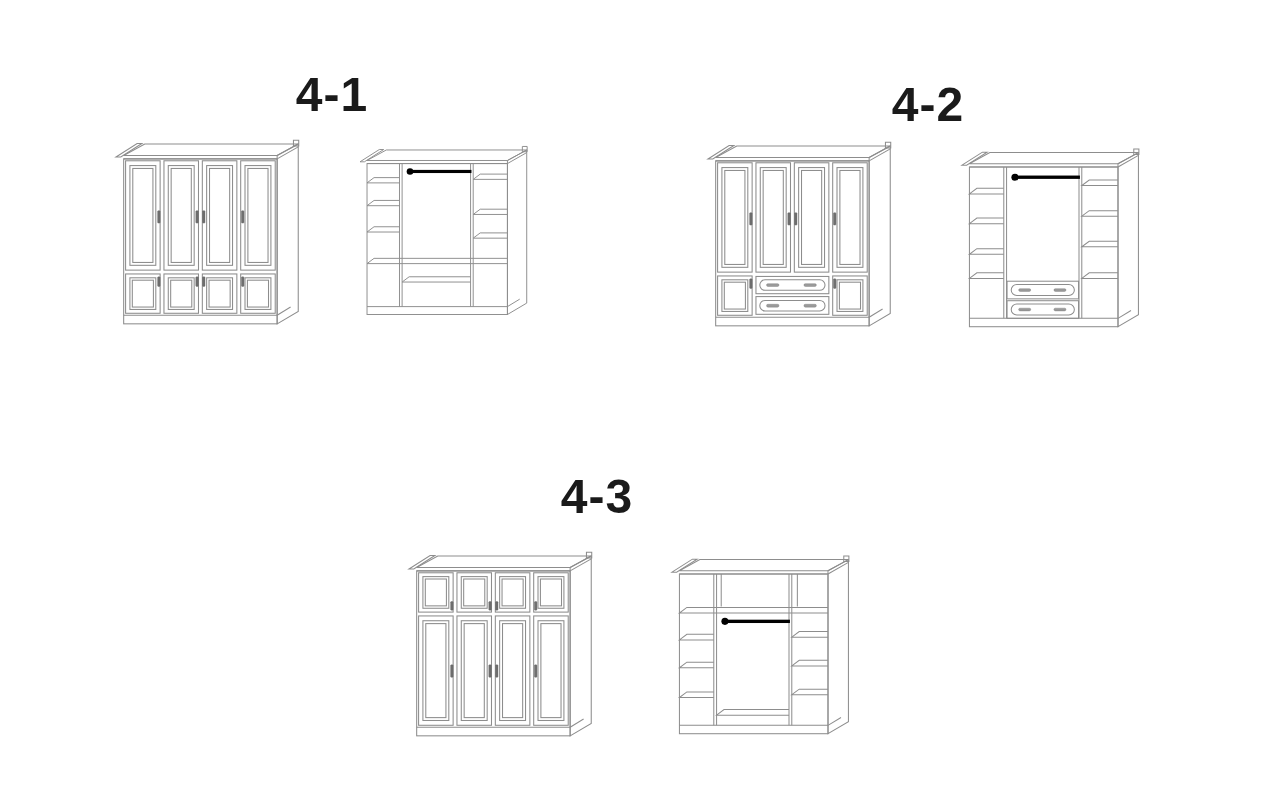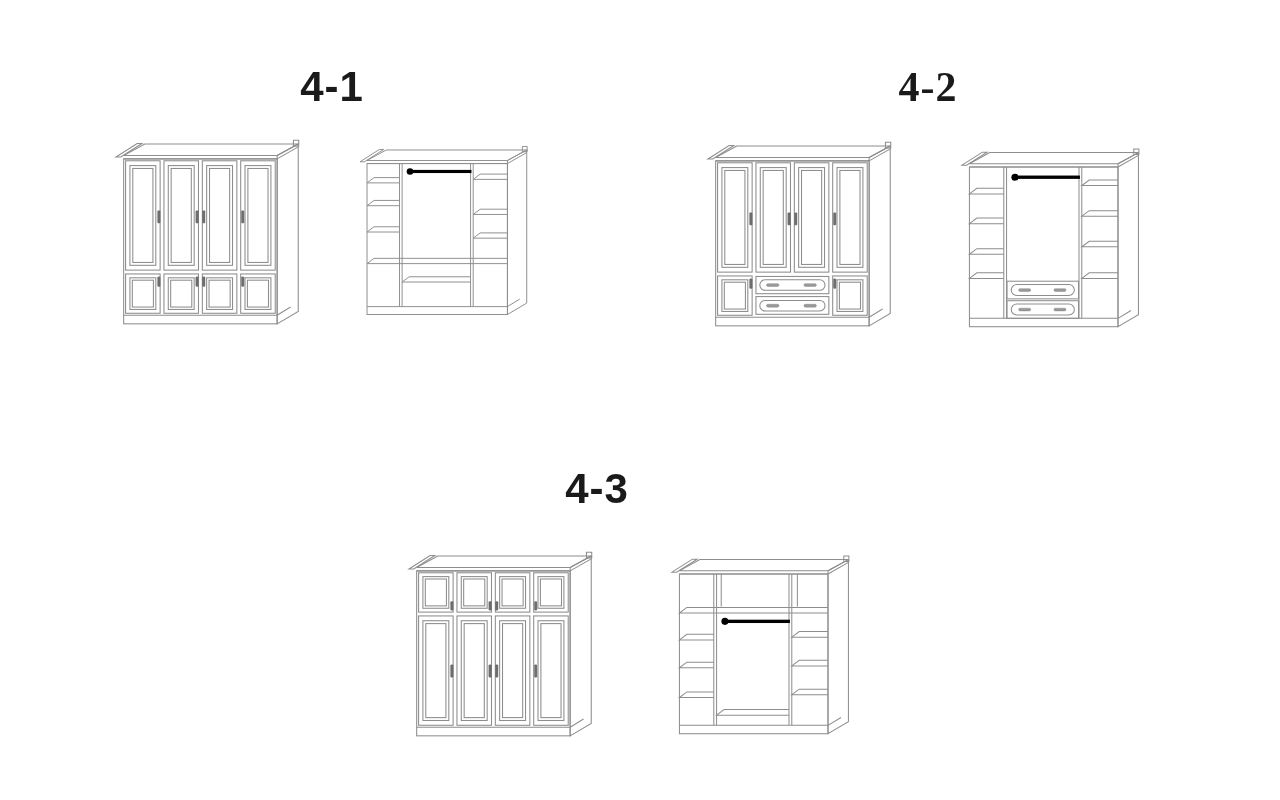--- a/index.html
+++ b/index.html
@@ -2,25 +2,25 @@
 <html><head>
 <meta charset="utf-8">
 <style>
   html, body { margin:0; padding:0; }
   body {
     width:1280px; height:800px; position:relative; overflow:hidden;
     background:#ffffff; font-family:"Liberation Sans", sans-serif;
   }
   .glabel {
     position:absolute; width:150px; text-align:center;
-    font-size:42px; font-weight:700; color:#1a1a1a; line-height:1;
+    font-size:48px; font-weight:700; color:#1a1a1a; line-height:1;
     letter-spacing:1px; user-select:none;
   }
   #label-41 { left:257px; top:31px; }
-  #label-42 { left:853px; top:31px;font-family:Liberation Serif, serif; }
+  #label-42 { left:853px; top:41px; }
   #label-43 { left:522px; top:433px; }
 
   .fig { position:absolute; margin:0; }
   #fig-41-ext { left:116px; top:132px; width:188px; }
   #fig-41-int { left:360px; top:139px; width:172px; }
   #fig-42-ext { left:708px; top:134px; width:188px; }
   #fig-42-int { left:962px; top:141px; width:182px; }
   #fig-43-ext { left:409px; top:544px; width:188px; }
   #fig-43-int { left:672px; top:548px; width:182px; }
 

